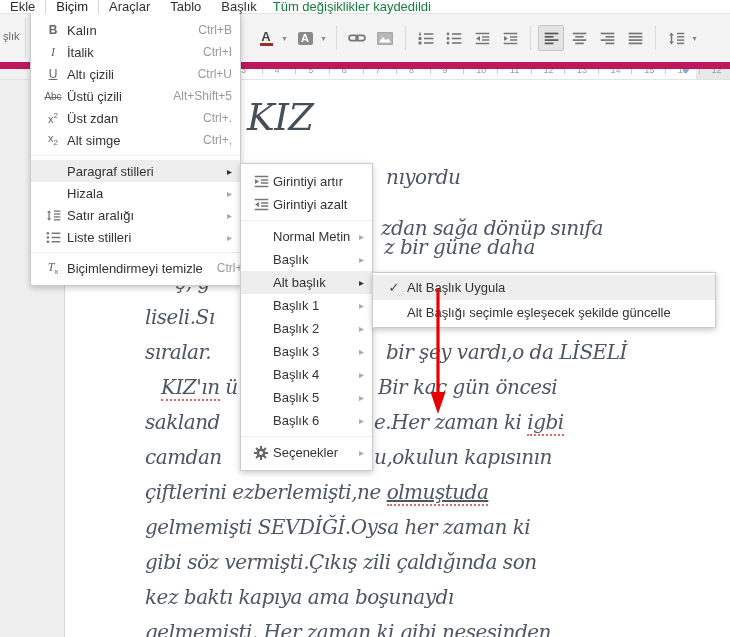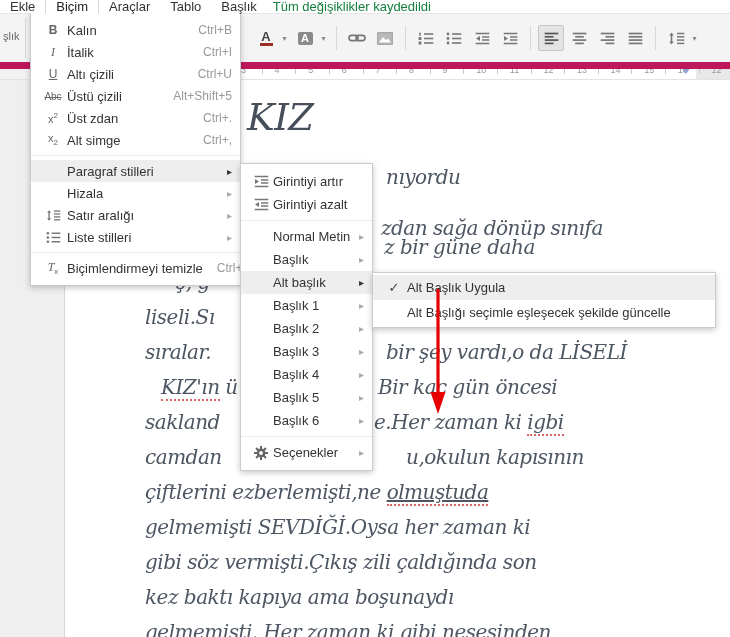--- a/index.html
+++ b/index.html
@@ -98,21 +98,21 @@
       <div class="frag" style="left: 384px; top: 231px;"><span>z bir güne daha</span></div>
       <div class="frag" style="left: 176px; top: 266px;"><span>ş, g</span></div>
       <div class="frag" style="left: 145px; top: 301px;"><span>liseli.Sı</span></div>
       <div class="frag" style="left: 145px; top: 336px;"><span>sıralar.</span></div>
       <div class="frag" style="left: 386px; top: 336px;"><span>bir şey vardı,o da LİSELİ</span></div>
       <div class="frag" style="left: 145px; top: 371px; margin-left: 16px;"><span class="sq">KIZ'ın</span><span> ü</span></div>
       <div class="frag" style="left: 378px; top: 371px;"><span>Bir kaç gün öncesi</span></div>
       <div class="frag" style="left: 145px; top: 406px;"><span>sakland</span></div>
       <div class="frag" style="left: 374px; top: 406px;"><span>e.Her zaman ki </span><span class="sq">igbi</span></div>
       <div class="frag" style="left: 145px; top: 441px;"><span>camdan</span></div>
-      <div class="frag" style="left: 374px; top: 441px; padding-left: 32px;"><span>u,okulun kapısının</span></div>
+      <div class="frag" style="left: 374px; top: 441px;"><span>u,okulun kapısının</span></div>
       <div class="frag" style="left: 145px; top: 476px;"><span>çiftlerini ezberlemişti,ne </span><span class="sq ul">olmuştuda</span></div>
       <div class="frag" style="left: 145px; top: 511px;"><span>gelmemişti SEVDİĞİ.Oysa her zaman ki</span></div>
       <div class="frag" style="left: 145px; top: 546px;"><span>gibi söz vermişti.Çıkış zili çaldığında son</span></div>
       <div class="frag" style="left: 145px; top: 581px;"><span>kez baktı kapıya ama boşunaydı</span></div>
       <div class="frag" style="left: 145px; top: 616px;"><span>gelmemişti. Her zaman ki gibi neşesinden</span></div>
     </div>
 
   <div class="menubar">
     <div style="display:flex">
         <div class="mb-item">Ekle</div>

